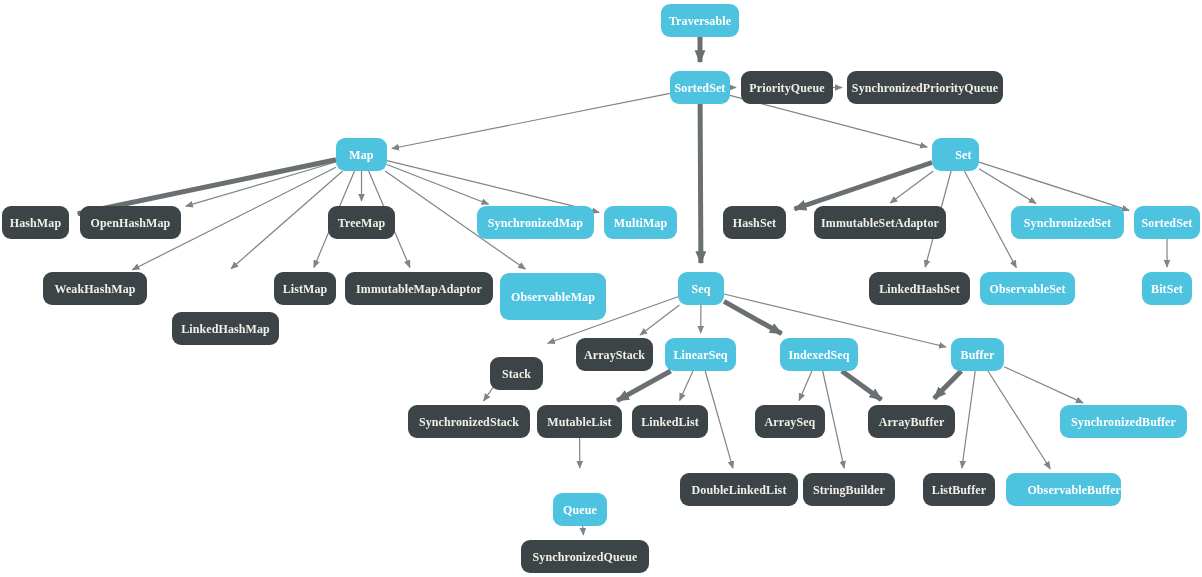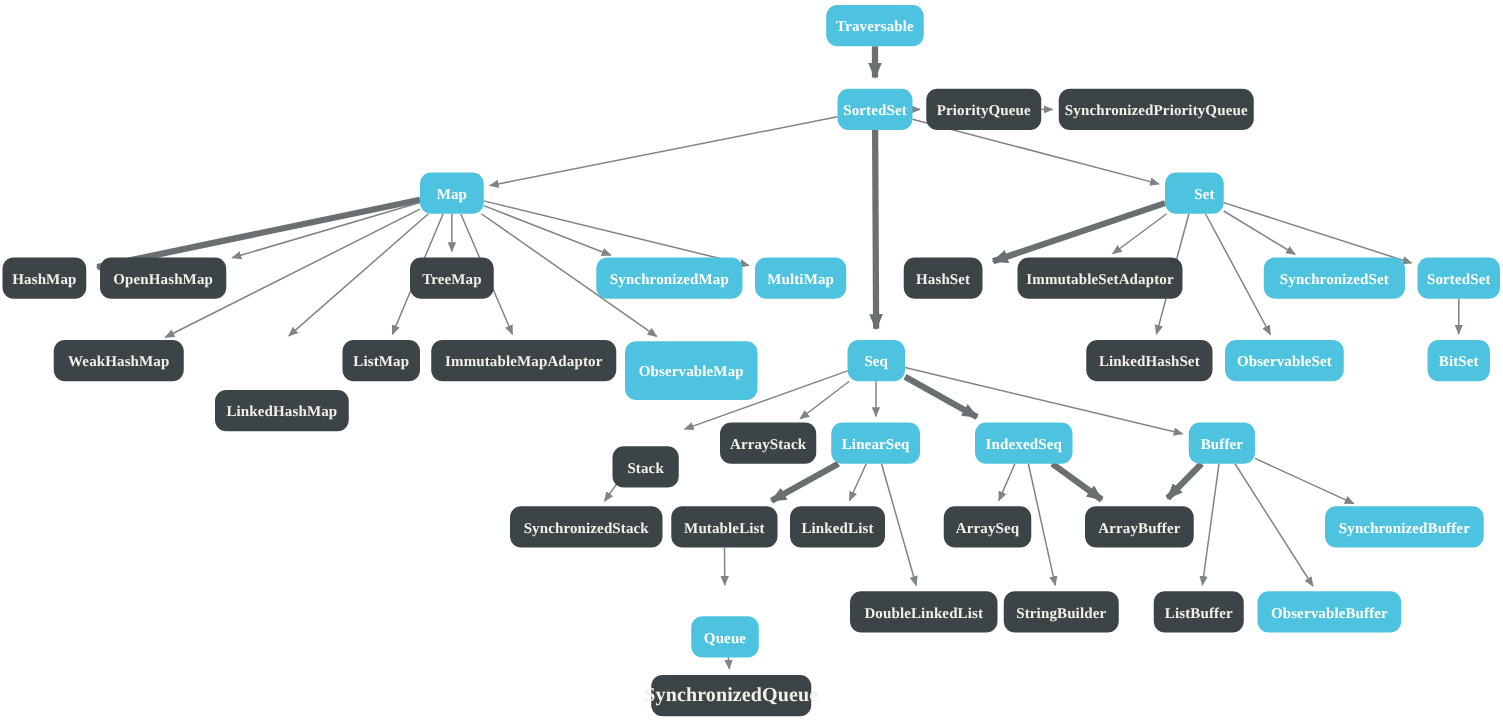--- a/index.html
+++ b/index.html
@@ -216,20 +216,20 @@
       </div>
       <div class="node dark" style="left: 680px; top: 473px; width: 118px; height: 33px; font-size: 12px;">
         <span class="node-label">DoubleLinkedList</span>
       </div>
       <div class="node dark" style="left: 803px; top: 473px; width: 92px; height: 33px; font-size: 12px;">
         <span class="node-label">StringBuilder</span>
       </div>
       <div class="node dark" style="left: 923px; top: 473px; width: 72px; height: 33px; font-size: 12px; align-items: center;">
         <span class="node-label">ListBuffer</span>
       </div>
-      <div class="node cyan" style="left: 1006px; top: 473px; width: 115px; height: 33px; font-size: 12px;">
+      <div class="node cyan" style="left: 1006px; top: 473px; width: 115px; height: 33px; font-size: 12px; justify-content: flex-end;">
         <span class="node-label">ObservableBuffer</span>
       </div>
-      <div class="node dark" style="left: 521px; top: 540px; width: 128px; height: 33px; font-size: 16px;">
+      <div class="node dark" style="left: 521px; top: 540px; width: 128px; height: 33px; font-size: 12px;">
         <span class="node-label">SynchronizedQueue</span>
       </div>
     </div>
 </div>
 
 </body></html>

